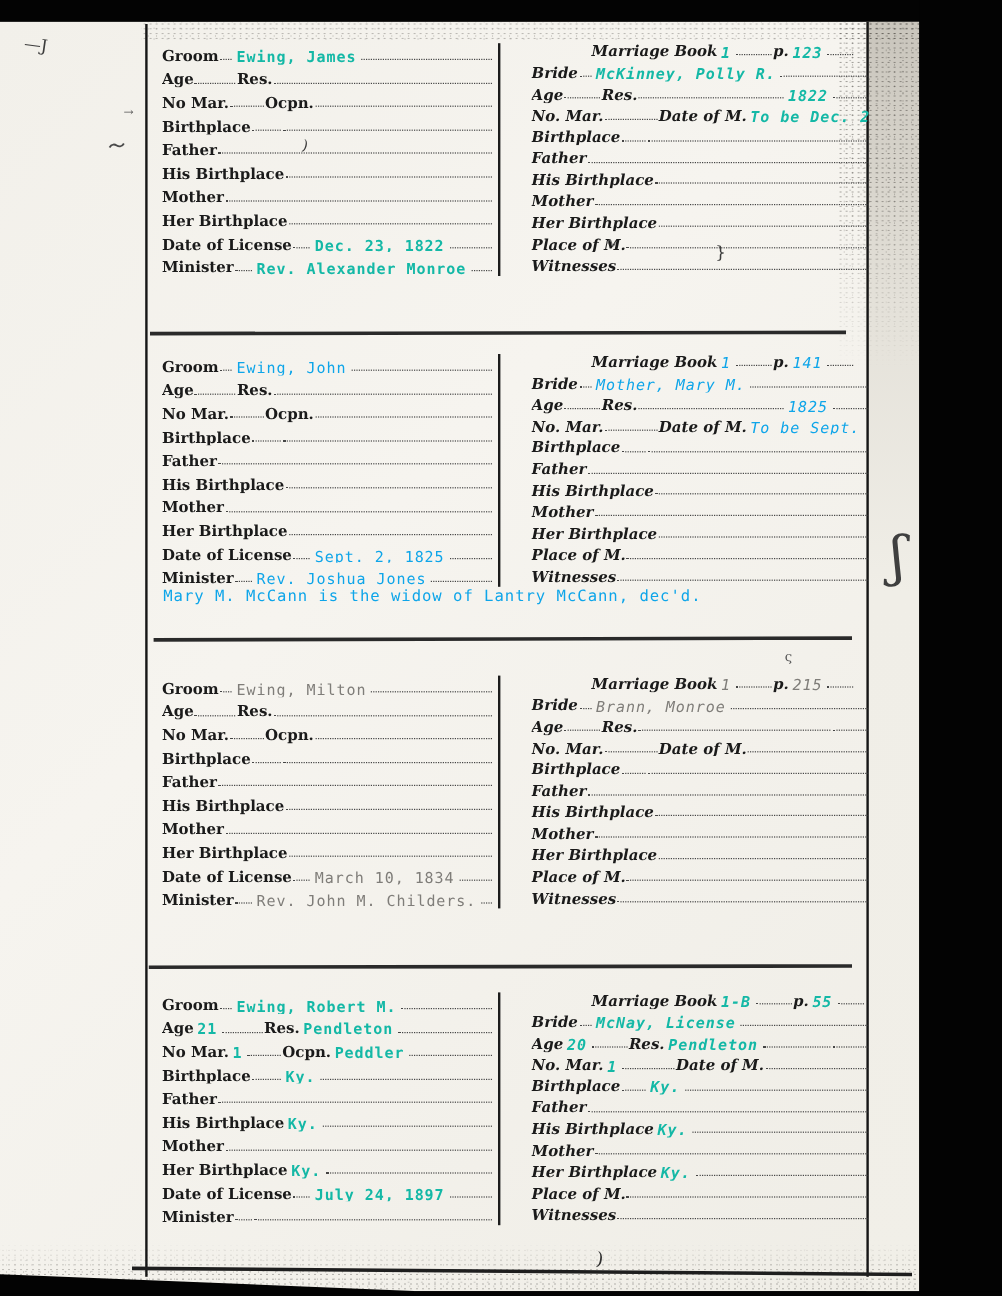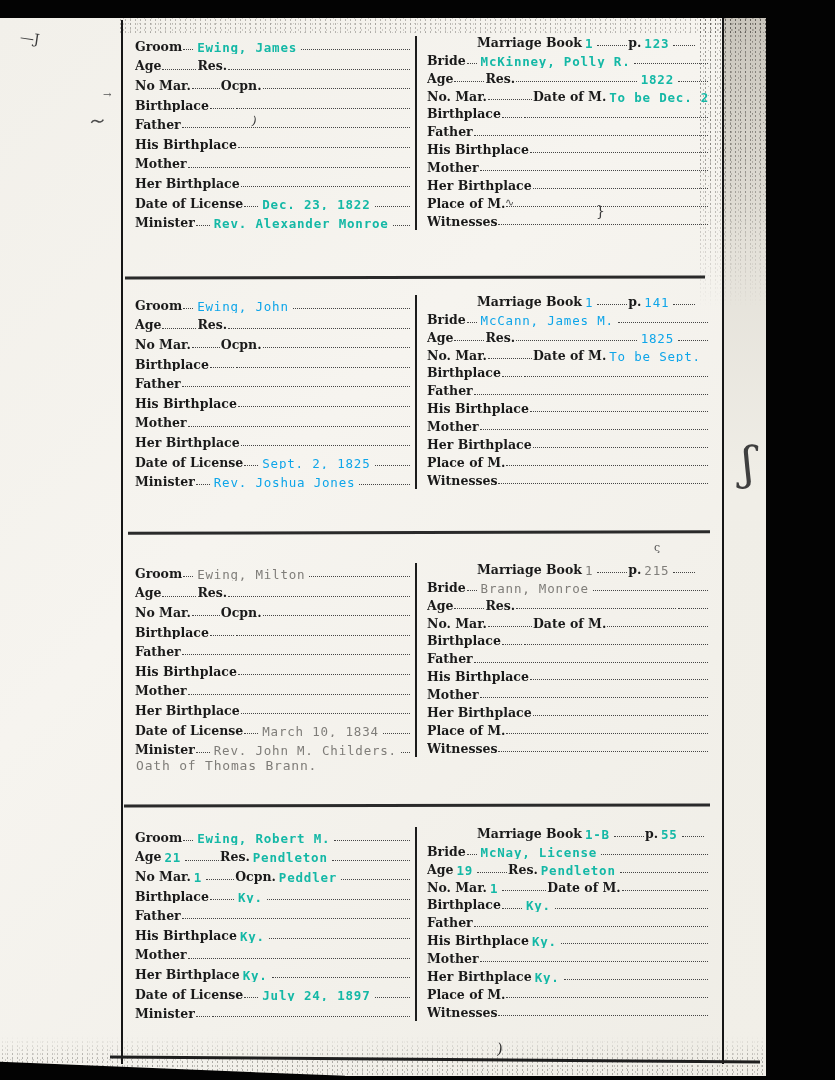--- a/index.html
+++ b/index.html
@@ -38,21 +38,21 @@
   #border-right{left:722px;top:18px;width:2px;height:1046px;}
   .sep{position:absolute;height:2.5px;background:#2a2a2a;}
   #sep-1{left:125px;top:276px;width:580px;transform:rotate(-.1deg);}
   #sep-2{left:128px;top:531px;width:582px;transform:rotate(-.15deg);}
   #sep-3{left:124px;top:804px;width:586px;transform:rotate(-.1deg);}
   #sep-bottom{left:110px;top:1058px;width:650px;height:3px;transform:rotate(.45deg);background:#1e1e1e;}
   
   .record{position:absolute;left:125px;width:588px;height:208px;}
   .r0{top:30px}.r1{top:289px}.r2{top:557px}.r3{top:821px}
   .col-left{position:absolute;left:10px;top:4px;width:276px;}
-  .col-right{position:absolute;left:302px;top:2px;width:282px;}
+  .col-right{position:absolute;left:318px;top:2px;width:282px;font-style:italic;}
   .divider{position:absolute;left:290px;top:6px;height:194px;width:2px;background:#1c1c1c;}
   .row{display:flex;align-items:flex-end;height:19.6px;overflow:hidden;}
   .col-right .row{height:17.85px;}
   .row-book{padding-left:50px;}
   .lbl{font-family:"DejaVu Serif","Liberation Serif",serif;font-size:12.5px;font-weight:bold;
        color:#1a1a1a;white-space:pre;line-height:1.1;}
   .typed{font-family:"DejaVu Sans Mono","Liberation Mono",monospace;font-size:12.5px;
        letter-spacing:.8px;color:#333;white-space:pre;margin:0 3px;line-height:1.1;
        transform:translateY(1px);}
   .typed:empty{margin:0;}
@@ -306,21 +306,21 @@
         <span class="lbl">Marriage Book</span>
         <span class="typed">1</span>
         <span class="dots w30"></span>
         <span class="lbl">p.</span>
         <span class="typed">141</span>
         <span class="dots w22"></span>
       </div>
       <div class="row">
         <span class="lbl">Bride</span>
         <span class="dots w10"></span>
-        <span class="typed">McCann, James M.</span>
+        <span class="typed">Mother, Mary M.</span>
         <span class="dots grow"></span>
       </div>
       <div class="row">
         <span class="lbl">Age</span>
         <span class="typed"></span>
         <span class="dots w30"></span>
         <span class="lbl">Res.</span>
         <span class="typed"></span>
         <span class="dots grow"></span>
         <span class="typed">1825</span>
@@ -365,20 +365,21 @@
         <span class="typed"></span>
         <span class="dots grow"></span>
       </div>
       <div class="row">
         <span class="lbl">Witnesses</span>
         <span class="typed"></span>
         <span class="dots grow"></span>
       </div>
     </div>
 
+    <div class="record-note typed">Mary M. McCann is the widow of Lantry McCann, dec'd.</div>
   </div>
 
   <div class="record r2 tone-faint">
     <div class="col-left">
       <div class="row">
         <span class="lbl">Groom</span>
         <span class="dots w10"></span>
         <span class="typed">Ewing, Milton</span>
         <span class="dots grow"></span>
       </div>
@@ -504,21 +505,20 @@
         <span class="typed"></span>
         <span class="dots grow"></span>
       </div>
       <div class="row">
         <span class="lbl">Witnesses</span>
         <span class="typed"></span>
         <span class="dots grow"></span>
       </div>
     </div>
 
-    <div class="record-note typed">Oath of Thomas Brann.</div>
   </div>
 
   <div class="record r3 tone-dark">
     <div class="col-left">
       <div class="row">
         <span class="lbl">Groom</span>
         <span class="dots w10"></span>
         <span class="typed">Ewing, Robert M.</span>
         <span class="dots grow"></span>
       </div>
@@ -590,21 +590,21 @@
         <span class="dots w22"></span>
       </div>
       <div class="row">
         <span class="lbl">Bride</span>
         <span class="dots w10"></span>
         <span class="typed">McNay, License</span>
         <span class="dots grow"></span>
       </div>
       <div class="row">
         <span class="lbl">Age</span>
-        <span class="typed">19</span>
+        <span class="typed">20</span>
         <span class="dots w30"></span>
         <span class="lbl">Res.</span>
         <span class="typed">Pendleton</span>
         <span class="dots grow"></span>
         <span class="typed"></span>
         <span class="dots w30"></span>
       </div>
       <div class="row">
         <span class="lbl">No. Mar.</span>
         <span class="typed">1</span>

